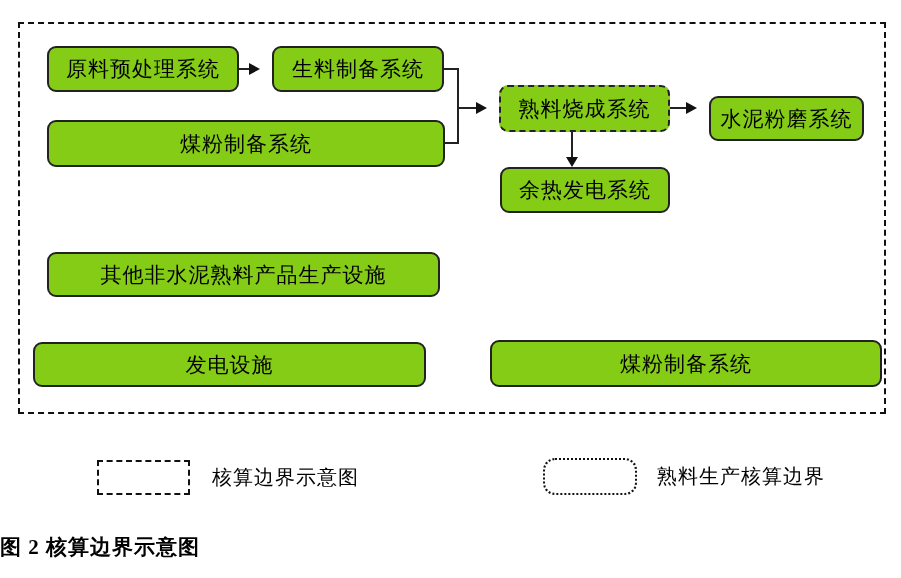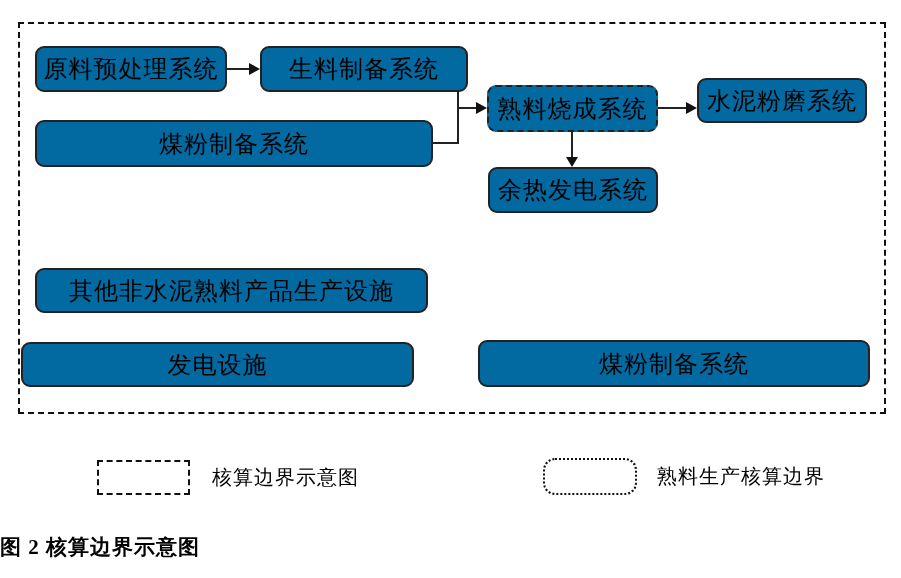--- a/index.html
+++ b/index.html
@@ -13,28 +13,29 @@
   }
   .boundary {
     position:absolute;
     left:18px; top:22px; width:868px; height:392px;
     border:2px dashed #111;
     box-sizing:border-box;
   }
   .node {
     position:absolute;
     box-sizing:border-box;
-    background:#0369a1;
+    background:#84cc16;
     border:2px solid #222;
     border-radius:9px;
     display:flex; align-items:center; justify-content:center;
-    font-size:24px;
+    font-size:21px;
     letter-spacing:1px;
     white-space:nowrap;
     z-index:2;
+    margin-left:12px;
   }
   .node.dashed { border-style:dashed; }
   .connectors {
     position:absolute; left:0; top:0; width:901px; height:578px;
     z-index:1;
   }
   .legend-swatch {
     position:absolute; box-sizing:border-box; background:#fff;
   }
   .legend-swatch.dashed-rect {
@@ -77,31 +78,31 @@
 
     <path d="M658 108 H686" stroke="#222" stroke-width="2" fill="none"></path>
     <polygon points="686,102 686,114 697,108" fill="#111"></polygon>
 
     <path d="M572 132 V157" stroke="#222" stroke-width="2" fill="none"></path>
     <polygon points="566,157 578,157 572,167" fill="#111"></polygon>
   </svg>
 
   <div class="node" style="left:35px; top:46px; width:192px; height:46px;">原料预处理系统</div>
 
-  <div class="node" style="left:260px; top:46px; width:208px; height:46px;">生料制备系统</div>
+  <div class="node" style="left:260px; top:46px; width:172px; height:46px;">生料制备系统</div>
 
   <div class="node" style="left:35px; top:120px; width:398px; height:47px;">煤粉制备系统</div>
 
   <div class="node dashed" style="left:487px; top:85px; width:171px; height:47px;">熟料烧成系统</div>
 
-  <div class="node" style="left:697px; top:78px; width:170px; height:45px;">水泥粉磨系统</div>
+  <div class="node" style="left:697px; top:96px; width:155px; height:45px;">水泥粉磨系统</div>
 
   <div class="node" style="left:488px; top:167px; width:170px; height:46px;">余热发电系统</div>
 
-  <div class="node" style="left:35px; top:268px; width:393px; height:45px;">其他非水泥熟料产品生产设施</div>
+  <div class="node" style="left:35px; top:252px; width:393px; height:45px;">其他非水泥熟料产品生产设施</div>
 
 
   <div class="node" style="left:21px; top:342px; width:393px; height:45px;">发电设施</div>
 
   <div class="node" style="left:478px; top:340px; width:392px; height:47px;">煤粉制备系统</div>
 
   <div class="legend-swatch dashed-rect"></div>
   <div class="legend-label enterprise">核算边界示意图</div>
 
   <div class="legend-swatch dotted-round"></div>

